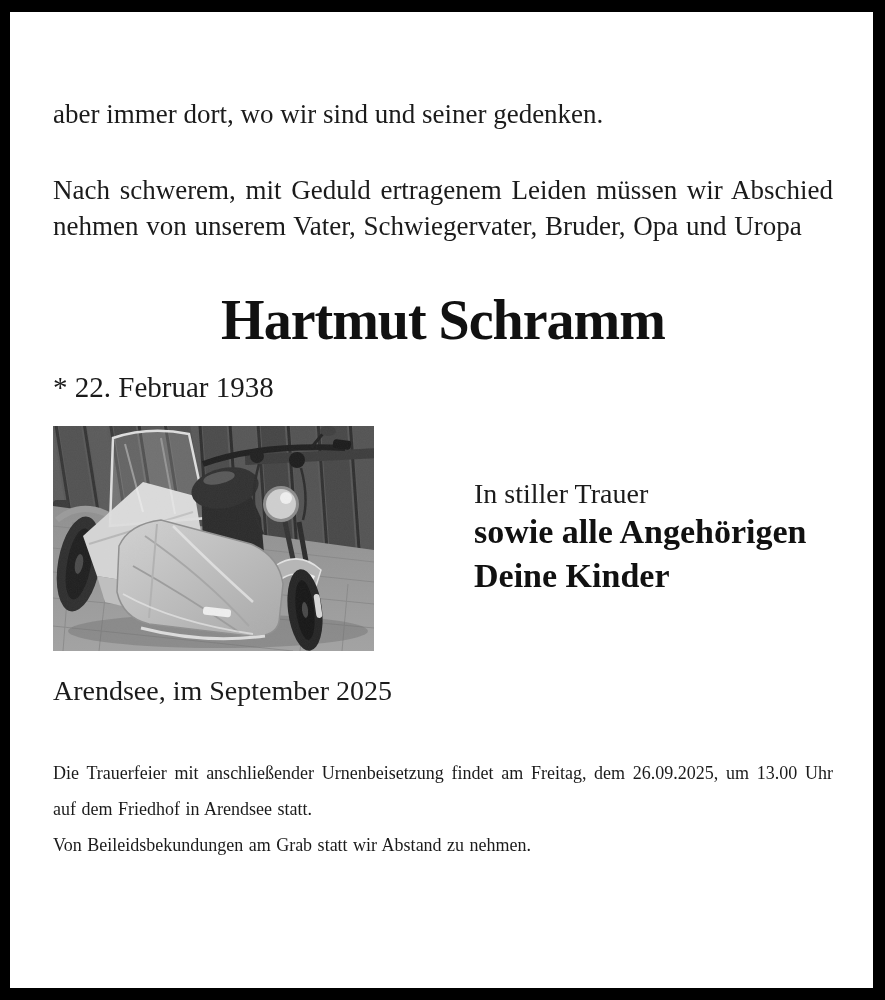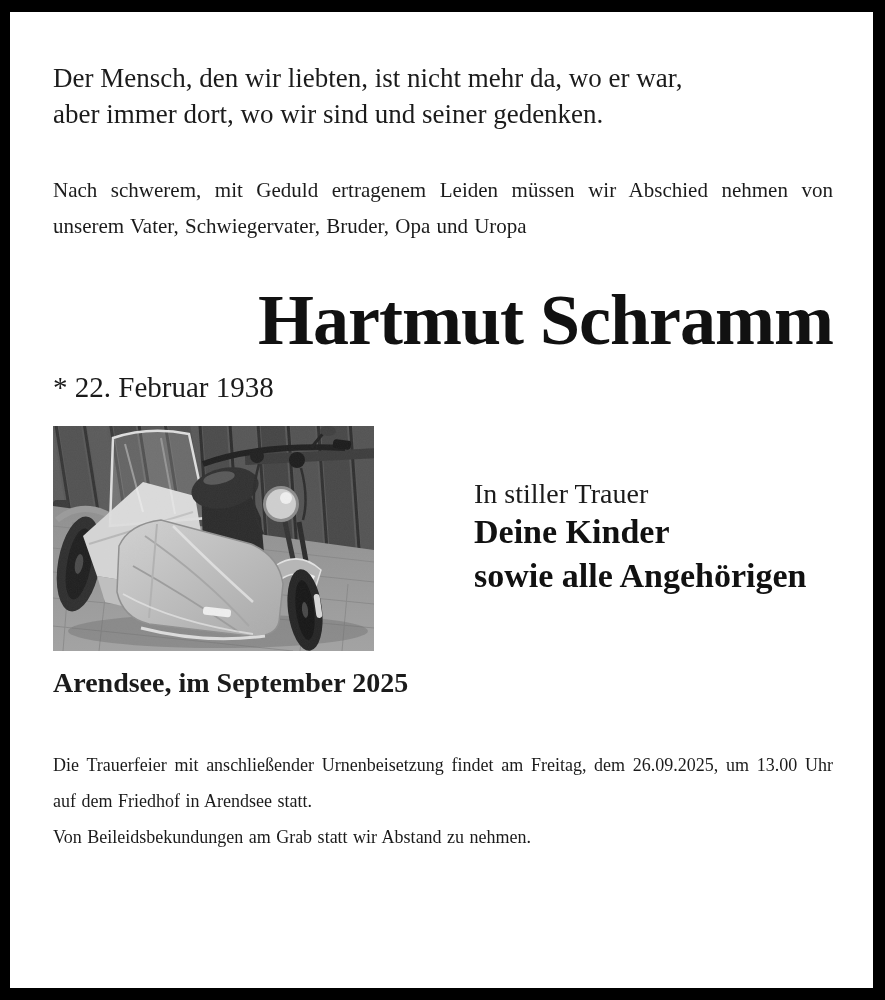--- a/index.html
+++ b/index.html
@@ -25,29 +25,29 @@
     padding: 48px 40px 20px 43px;
     color: #1b1b1b;
   }
   .verse {
     font-size: 27px;
     line-height: 36px;
     margin-bottom: 40px;
     white-space: nowrap;
   }
   .intro {
-    font-size: 21px;
+    font-size: 27px;
     line-height: 36px;
     text-align: justify;
     word-spacing: 1px;
   }
   .name {
     margin-top: 40px;
-    text-align: right;
-    font-size: 72px;
+    text-align: center;
+    font-size: 56px;
     line-height: 72px;
     font-weight: 700;
     letter-spacing: -1px;
     color: #111111;
   }
   .dates {
     margin-top: 14px;
     display: flex;
     justify-content: flex-start;
     gap: 56px;
@@ -73,42 +73,41 @@
     font-size: 28px;
     line-height: 32px;
   }
   .mourner-line {
     font-size: 34px;
     line-height: 44px;
     font-weight: 700;
     color: #111111;
   }
   .place-date {
-    margin-top: 16px;
+    margin-top: 24px;
     font-size: 28px;
     line-height: 32px;
-    font-weight: bold;
   }
   .funeral {
     margin-top: 48px;
   }
   .body-par {
     font-size: 18px;
     line-height: 36px;
     text-align: justify;
     word-spacing: 1px;
   }
 </style>
 </head>
 <body>
 
 <div class="page">
   <div class="content">
 
-    <p class="verse"><span>Der Mensch, den wir liebten, ist nicht mehr da, wo er war,</span><br><span>aber immer dort, wo wir sind und seiner gedenken.</span></p>
+    <p class="verse"><br><span>aber immer dort, wo wir sind und seiner gedenken.</span></p>
 
     <p class="intro">Nach schwerem, mit Geduld ertragenem Leiden müssen wir Abschied nehmen von unserem Vater, Schwiegervater, Bruder, Opa und Uropa</p>
 
     <h1 class="name">Hartmut Schramm</h1>
 
     <div class="dates">
       <span>* 22. Februar 1938</span>
     </div>
 
     <div class="photo-row">
@@ -243,22 +242,22 @@
             <path d="M70,168 Q120,196 200,208" stroke="#e8e8e8" stroke-width="2" fill="none" opacity="0.7"></path>
           </g>
 
           <path d="M88,202 Q150,218 212,210" stroke="#dddddd" stroke-width="3" fill="none"></path>
 
           <rect x="0" y="0" width="321" height="225" filter="url(#grain)"></rect>
         </svg>
       </div>
       <div class="mourners">
         <p class="mourning-intro">In stiller Trauer</p>
+        <p class="mourner-line">sowie alle Angehörigen</p>
         <p class="mourner-line">Deine Kinder</p>
-        <p class="mourner-line">sowie alle Angehörigen</p>
       </div>
     </div>
 
     <p class="place-date">Arendsee, im September 2025</p>
 
     <div class="funeral">
       <p class="body-par">Die Trauerfeier mit anschließender Urnenbeisetzung findet am Freitag, dem 26.09.2025, um 13.00 Uhr auf dem Friedhof in Arendsee statt.</p>
       <p class="body-par">Von Beileidsbekundungen am Grab statt wir Abstand zu nehmen.</p>
     </div>
 

